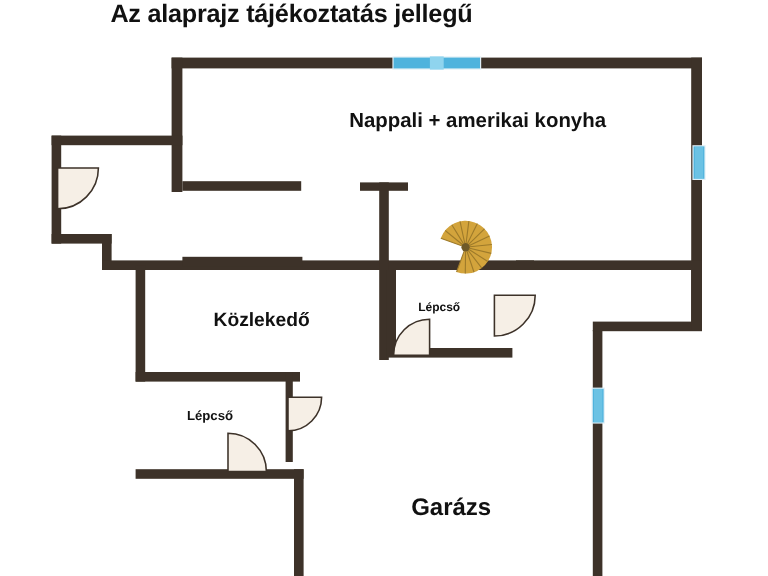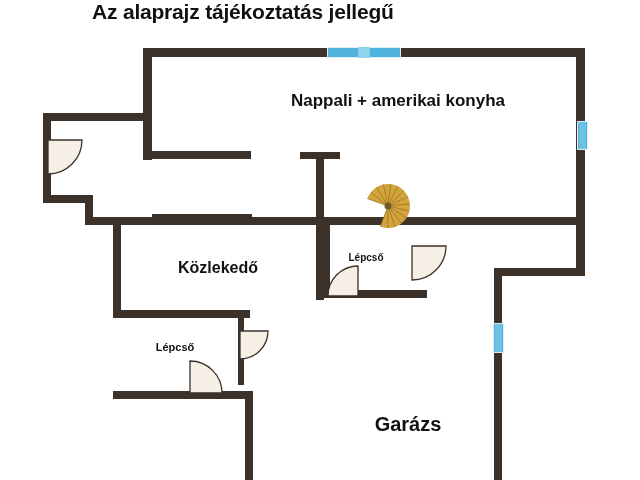--- a/index.html
+++ b/index.html
@@ -29,21 +29,21 @@
   
   .room-label{
     position:absolute;
     color:#111111;
     font-weight:bold;
     white-space:nowrap;
     text-align:center;
     transform:translate(-50%,-50%);
   }
   .label-living{font-size:17px;}
-  .label-garage{font-size:20px;margin-left:32px;}
+  .label-garage{font-size:20px;}
   .label-hall{font-size:16px;}
   .label-bath{font-size:11px;}
   .label-stairs{font-size:10px;}
 
   
   #watermark{
     position:absolute;
     left:232px; top:220px;
     width:240px; height:46px;
     pointer-events:none;

